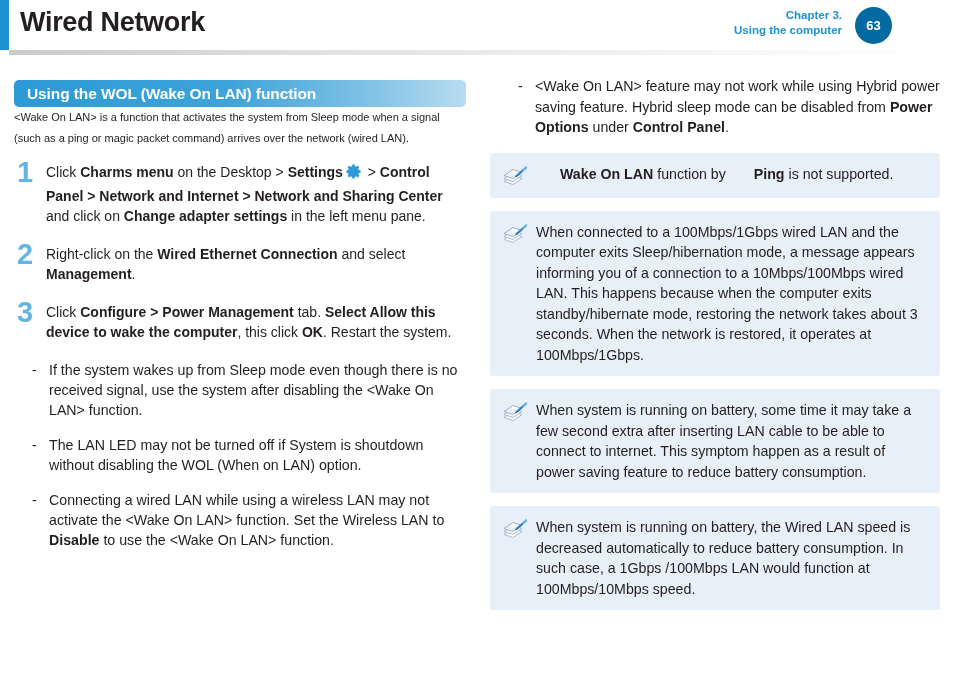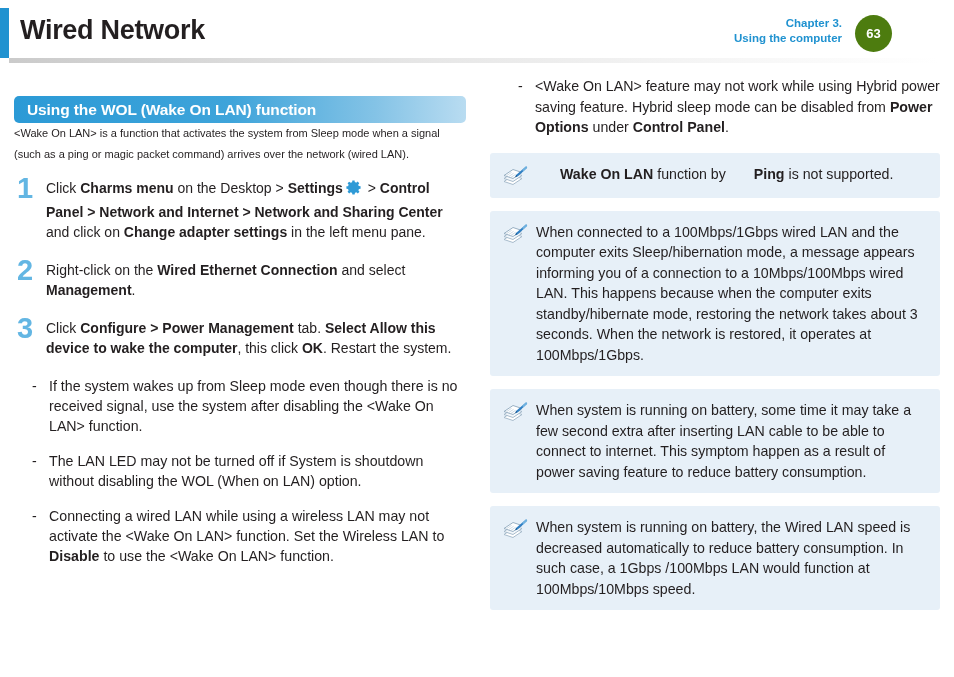--- a/index.html
+++ b/index.html
@@ -12,21 +12,21 @@
     background: #ffffff;
     font-family: "Liberation Sans", sans-serif;
     color: #231f20;
     overflow: hidden;
     position: relative;
   }
 
   
   #page-header {
     position: absolute;
-    left: 0; top: 8px;
+    left: 0; top: 0;
     width: 900px;
     height: 52px;
   }
   .header-accent {
     position: absolute;
     left: 0; top: 0;
     width: 9px;
     height: 50px;
     background: #2092d0;
   }
@@ -49,21 +49,21 @@
     font-weight: bold;
     line-height: 15px;
   }
   .header-pagenum {
     position: absolute;
     right: 8px;
     top: 7px;
     width: 37px;
     height: 37px;
     border-radius: 50%;
-    background: #4d7c0f;
+    background: #0369a1;
     color: #ffffff;
     font-size: 13px;
     font-weight: bold;
     display: flex;
     align-items: center;
     justify-content: center;
   }
   .header-rule {
     position: absolute;
     left: 9px;
@@ -71,21 +71,21 @@
     width: 930px;
     height: 5px;
     background: linear-gradient(to right, #b9b9b9 0%, #d8d8d8 35%, #f2f2f2 75%, #ffffff 100%);
     opacity: .75;
   }
 
   
   #col-left {
     position: absolute;
     left: 14px;
-    top: 96px;
+    top: 80px;
     width: 452px;
   }
   #col-right {
     position: absolute;
     left: 490px;
     top: 76px;
     width: 450px;
   }
 
   

